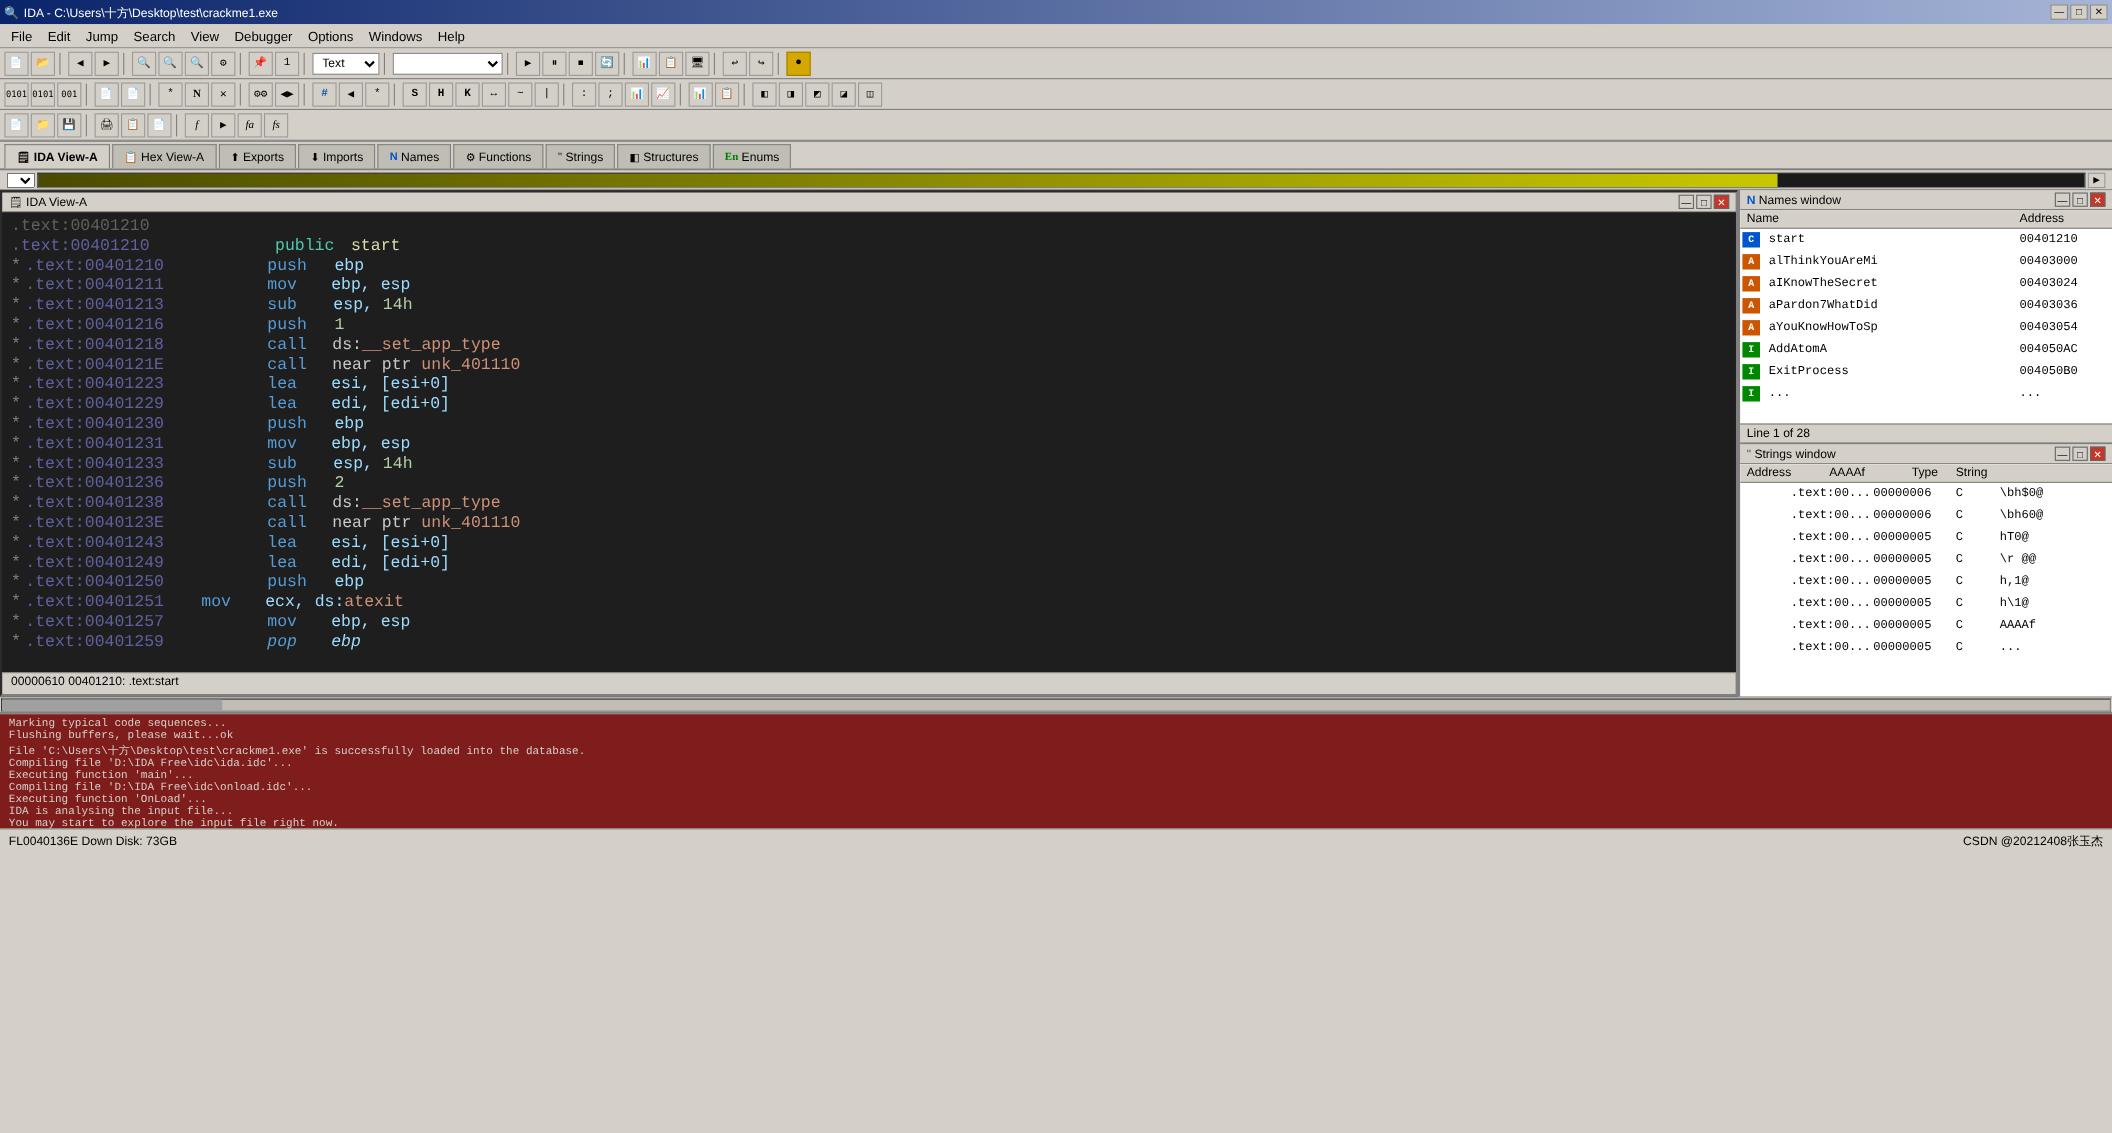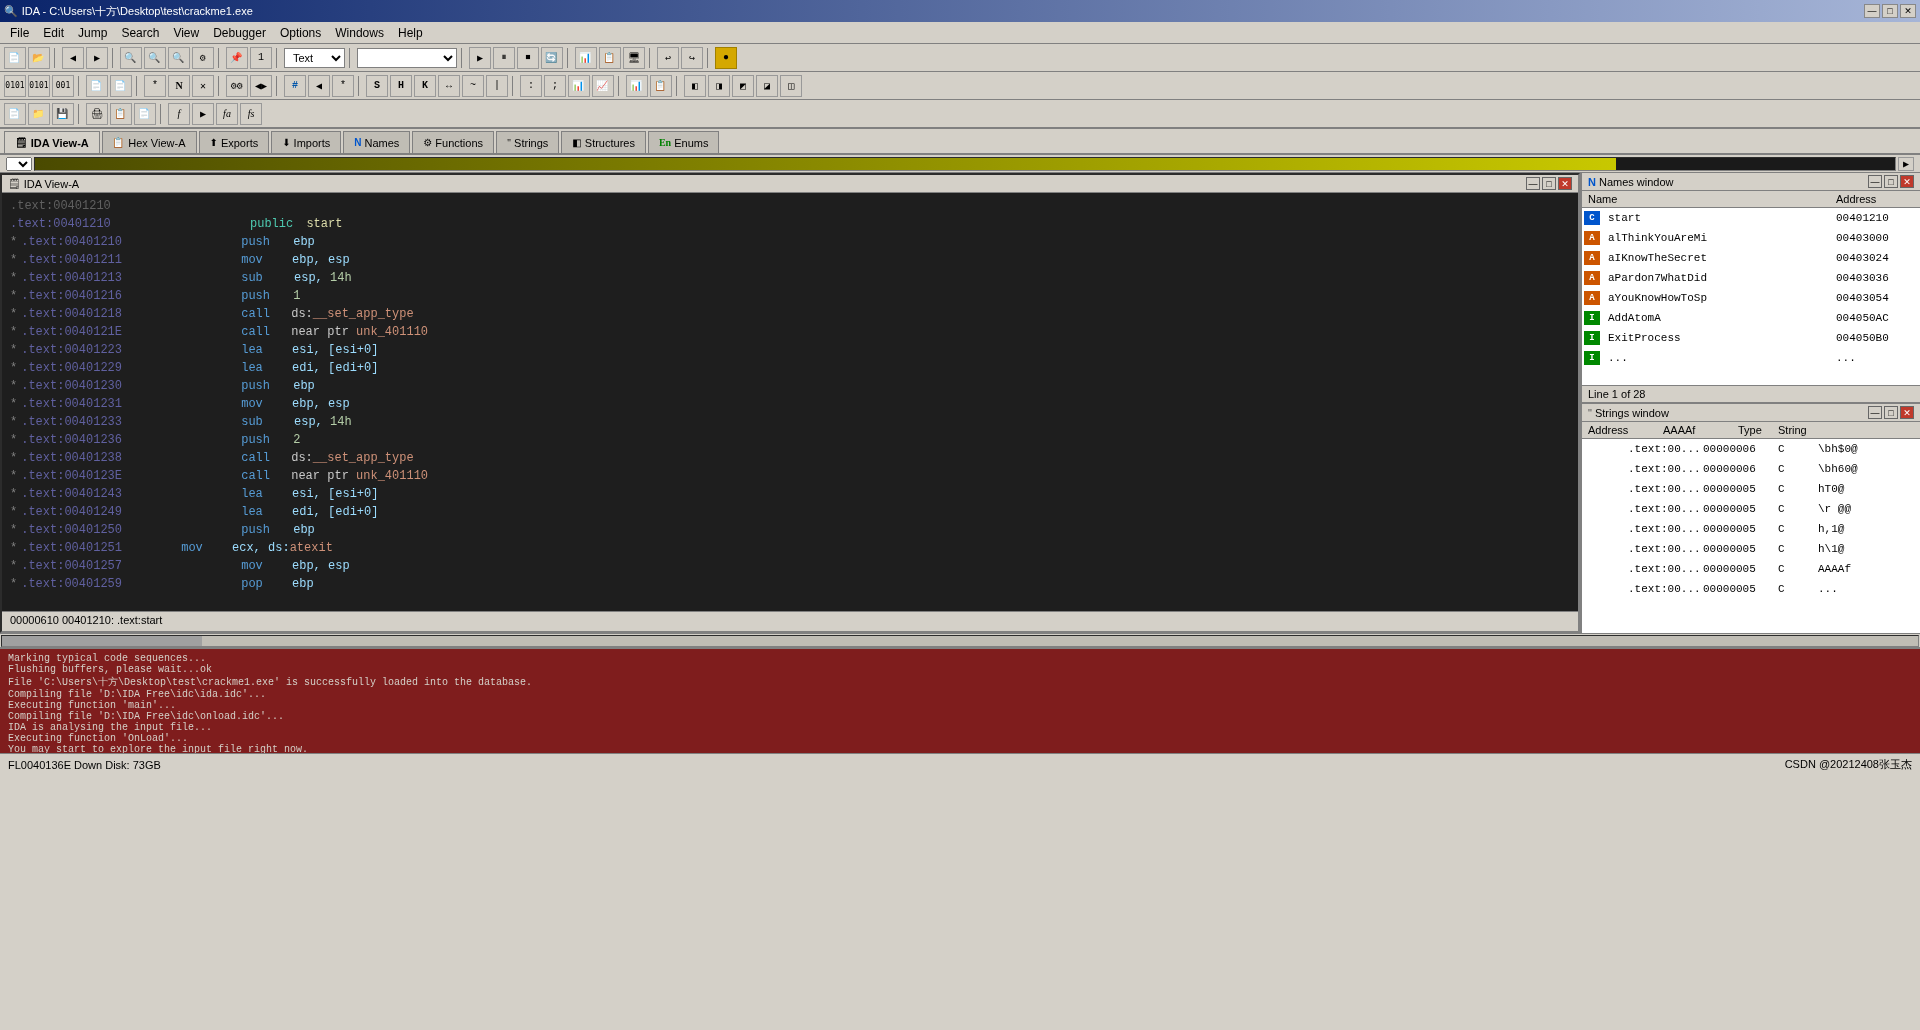--- a/index.html
+++ b/index.html
@@ -169,21 +169,21 @@
       overflow-x: auto;
       background: #1e1e1e;
       padding: 4px 8px;
       color: #c8c8c8;
     }
     .code-line {
       display: flex;
       align-items: center;
       white-space: nowrap;
       line-height: 18px;
-      font-size: 12px;
+      font-size: 15px;
     }
     .addr { color: #6060a0; min-width: 160px; }
     .addr-dot { color: #606060; }
     .bullet { color: #808080; margin-right: 4px; }
     
     #right-panels {
       width: 340px;
       display: flex;
       flex-direction: column;
       border-left: 2px solid #808080;
@@ -701,21 +701,21 @@
         <span class="addr">.text:00401257</span>
         <span style="margin-left:60px;">
           <span style="color:#569cd6;">mov</span>
           <span style="color:#9cdcfe; margin-left:22px;">     ebp, esp</span>
         </span>
       </div>
 
       <div class="code-line">
         <span class="bullet">* </span>
         <span class="addr">.text:00401259</span>
-        <span style="margin-left:60px;">
+        <span style="margin-left:60px;font-style:italic;">
           <span style="color:#569cd6;">pop</span>
           <span style="color:#9cdcfe; margin-left:22px;">     ebp</span>
         </span>
       </div>
     </div>
     <div id="ida-view-footer">
       <span>00000610   00401210: .text:start</span>
     </div>
   </div>
 
@@ -863,22 +863,22 @@
   </div>
 </div>
 
 <div id="output-area">
   <div>Marking typical code sequences...</div>
   <div>Flushing buffers, please wait...ok</div>
   <div>File 'C:\Users\十方\Desktop\test\crackme1.exe' is successfully loaded into the database.</div>
   <div>Compiling file 'D:\IDA Free\idc\ida.idc'...</div>
   <div>Executing function 'main'...</div>
   <div>Compiling file 'D:\IDA Free\idc\onload.idc'...</div>
+  <div>Executing function 'OnLoad'...</div>
   <div>IDA is analysing the input file...</div>
-  <div>Executing function 'OnLoad'...</div>
   <div>You may start to explore the input file right now.</div>
   <div>
     <span class="out-highlight">Can not set debug privilege!</span>
   </div>
 </div>
 
 <div id="status-bar">
   <span>FL0040136E   Down  Disk: 73GB</span>
   <span>CSDN @20212408张玉杰</span>
 </div>

